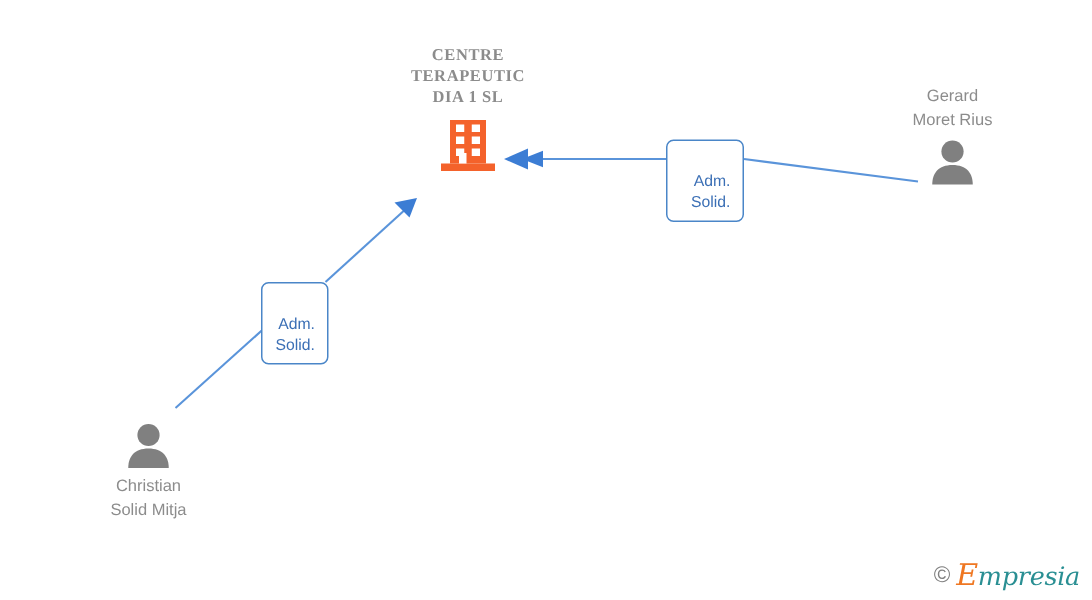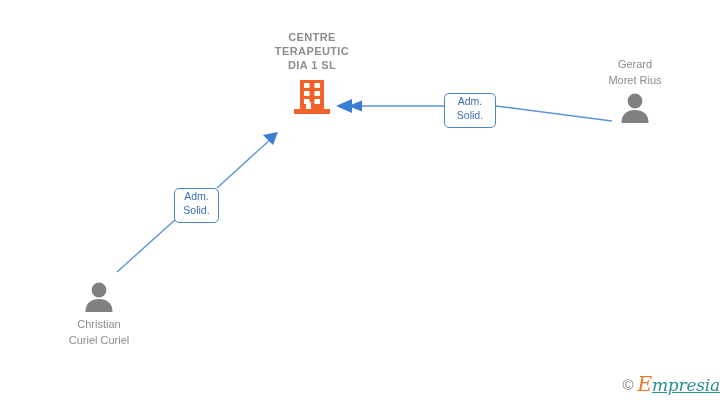--- a/index.html
+++ b/index.html
@@ -33,20 +33,21 @@
     width: 160px;
     text-align: center;
   }
   .company-title {
     font-size: 11px;
     font-weight: bold;
     color: #8c8c8c;
     line-height: 14px;
     letter-spacing: 0.4px;
     white-space: pre-line;
+    font-family: Liberation Serif, serif;
   }
   .building-icon {
     margin: 8px auto 0;
     width: 36px;
     height: 34px;
     display: block;
   }
 
   
   .person-node {
@@ -74,22 +75,22 @@
 
   
   .rel-label {
     position: absolute;
     border: 1px solid #4a86c8;
     border-radius: 5px;
     background: #ffffff;
     color: #3b6fb5;
     font-size: 10.5px;
     line-height: 14px;
-    padding: 0 8px 5px;
-    text-align: center;
+    padding: 20px 8px 5px;
+    text-align: right;
     white-space: pre-line;
     box-sizing: border-box;
   }
   .rel-label.right { left: 444px; top: 93px; width: 52px; }
   .rel-label.left  { left: 174px; top: 188px; width: 45px; }
 
   
   .watermark {
     position: absolute;
     right: 8px;
@@ -104,21 +105,21 @@
     line-height: 1;
   }
   .wm-text {
     font-family: "DejaVu Serif", serif;
     font-style: italic;
     font-size: 17px;
     line-height: 1;
     letter-spacing: -0.2px;
   }
   .wm-e { color: #ef7722; font-size: 20px; }
-  .wm-rest { color: #2a8f93; text-decoration: underline; }
+  .wm-rest { color: #2a8f93; }
 </style>
 </head>
 <body>
 
 <div id="canvas">
 
   <svg id="edges" viewBox="0 0 728 400" xmlns="http://www.w3.org/2000/svg">
     <defs>
       <marker id="arrow-left" viewBox="0 0 10 10" refX="9" refY="5" markerWidth="7" markerHeight="7" orient="auto-start-reverse">
         <path d="M 0 0 L 10 5 L 0 10 z" fill="#3c7dd4"></path>
@@ -164,21 +165,21 @@
       <path d="M 17 18 C 7.5 18 3.5 23.5 3.5 31 L 30.5 31 C 30.5 23.5 26.5 18 17 18 z" fill="#808080"></path>
     </svg>
   </div>
 
   <div class="person-node christian">
     <svg class="person-icon" viewBox="0 0 34 32" xmlns="http://www.w3.org/2000/svg">
       <circle cx="17" cy="9" r="7.4" fill="#808080"></circle>
       <path d="M 17 18 C 7.5 18 3.5 23.5 3.5 31 L 30.5 31 C 30.5 23.5 26.5 18 17 18 z" fill="#808080"></path>
     </svg>
     <div class="person-label">Christian
-Curiel Curiel</div>
+Solid Mitja</div>
   </div>
 
   <div class="rel-label right">Adm.
 Solid.</div>
 
   <div class="rel-label left">Adm.
 Solid.</div>
 
   <div class="watermark">
     <span class="wm-copy">©</span>

